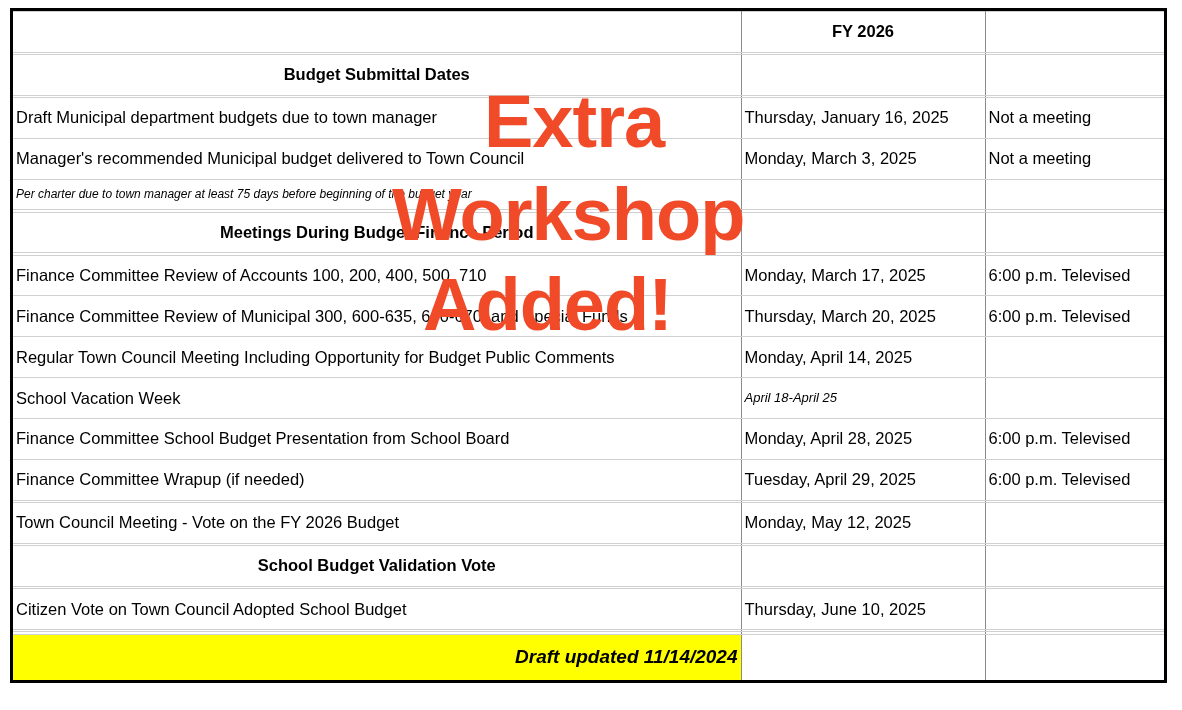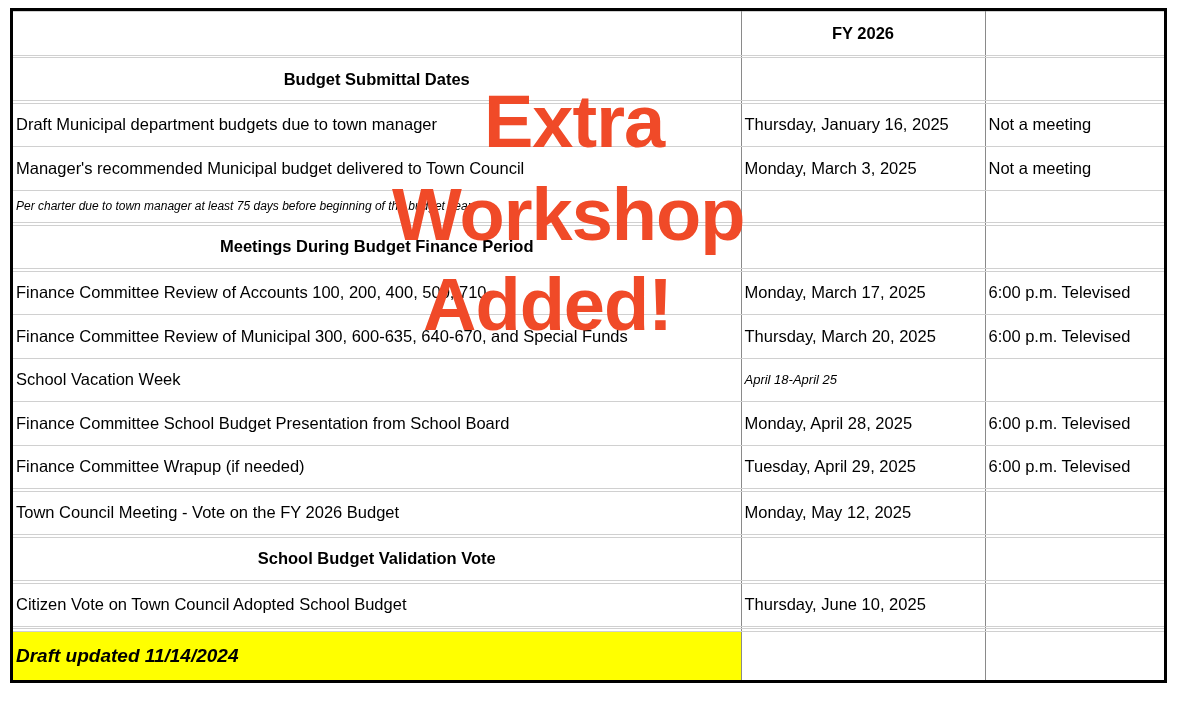--- a/index.html
+++ b/index.html
@@ -55,21 +55,21 @@
   table.budget-table tr.r-head td.cell-date { font-weight: bold; text-align: center; }
   table.budget-table td.section-title { font-weight: bold; text-align: center; }
   table.budget-table td.note-italic { font-style: italic; font-size: 12px; margin-top: 40px; }
   table.budget-table td.date-italic { font-style: italic; font-size: 13px; }
   table.budget-table td.highlight {
     background: #ffff00;
     font-style: italic;
     font-weight: bold;
     font-size: 19px;
   }
-  table.budget-table tr.r-last td { border-bottom: none; }
+  table.budget-table tr.r-last td { border-bottom: none; text-align: right; }
 
   #watermark {
     position: absolute;
     left: 0;
     top: 0;
     width: 1182px;
     height: 570px;
     pointer-events: none;
     z-index: 50;
   }
@@ -151,20 +151,25 @@
           <td class="cell-desc">Finance Committee Review of Accounts 100, 200, 400, 500, 710</td>
           <td class="cell-date">Monday, March 17, 2025</td>
           <td class="cell-note">6:00 p.m. Televised</td>
         </tr>
         <tr>
           <td class="cell-desc">Finance Committee Review of Municipal 300, 600-635, 640-670, and Special Funds</td>
           <td class="cell-date">Thursday, March 20, 2025</td>
           <td class="cell-note">6:00 p.m. Televised</td>
         </tr>
         <tr>
+          <td class="cell-desc">Regular Town Council Meeting Including Opportunity for Budget Public Comments</td>
+          <td class="cell-date">Monday, April 14, 2025</td>
+          <td class="cell-note"></td>
+        </tr>
+        <tr>
           <td class="cell-desc">School Vacation Week</td>
           <td class="cell-date date-italic">April 18-April 25</td>
           <td class="cell-note"></td>
         </tr>
         <tr>
           <td class="cell-desc">Finance Committee School Budget Presentation from School Board</td>
           <td class="cell-date">Monday, April 28, 2025</td>
           <td class="cell-note">6:00 p.m. Televised</td>
         </tr>
         <tr>

